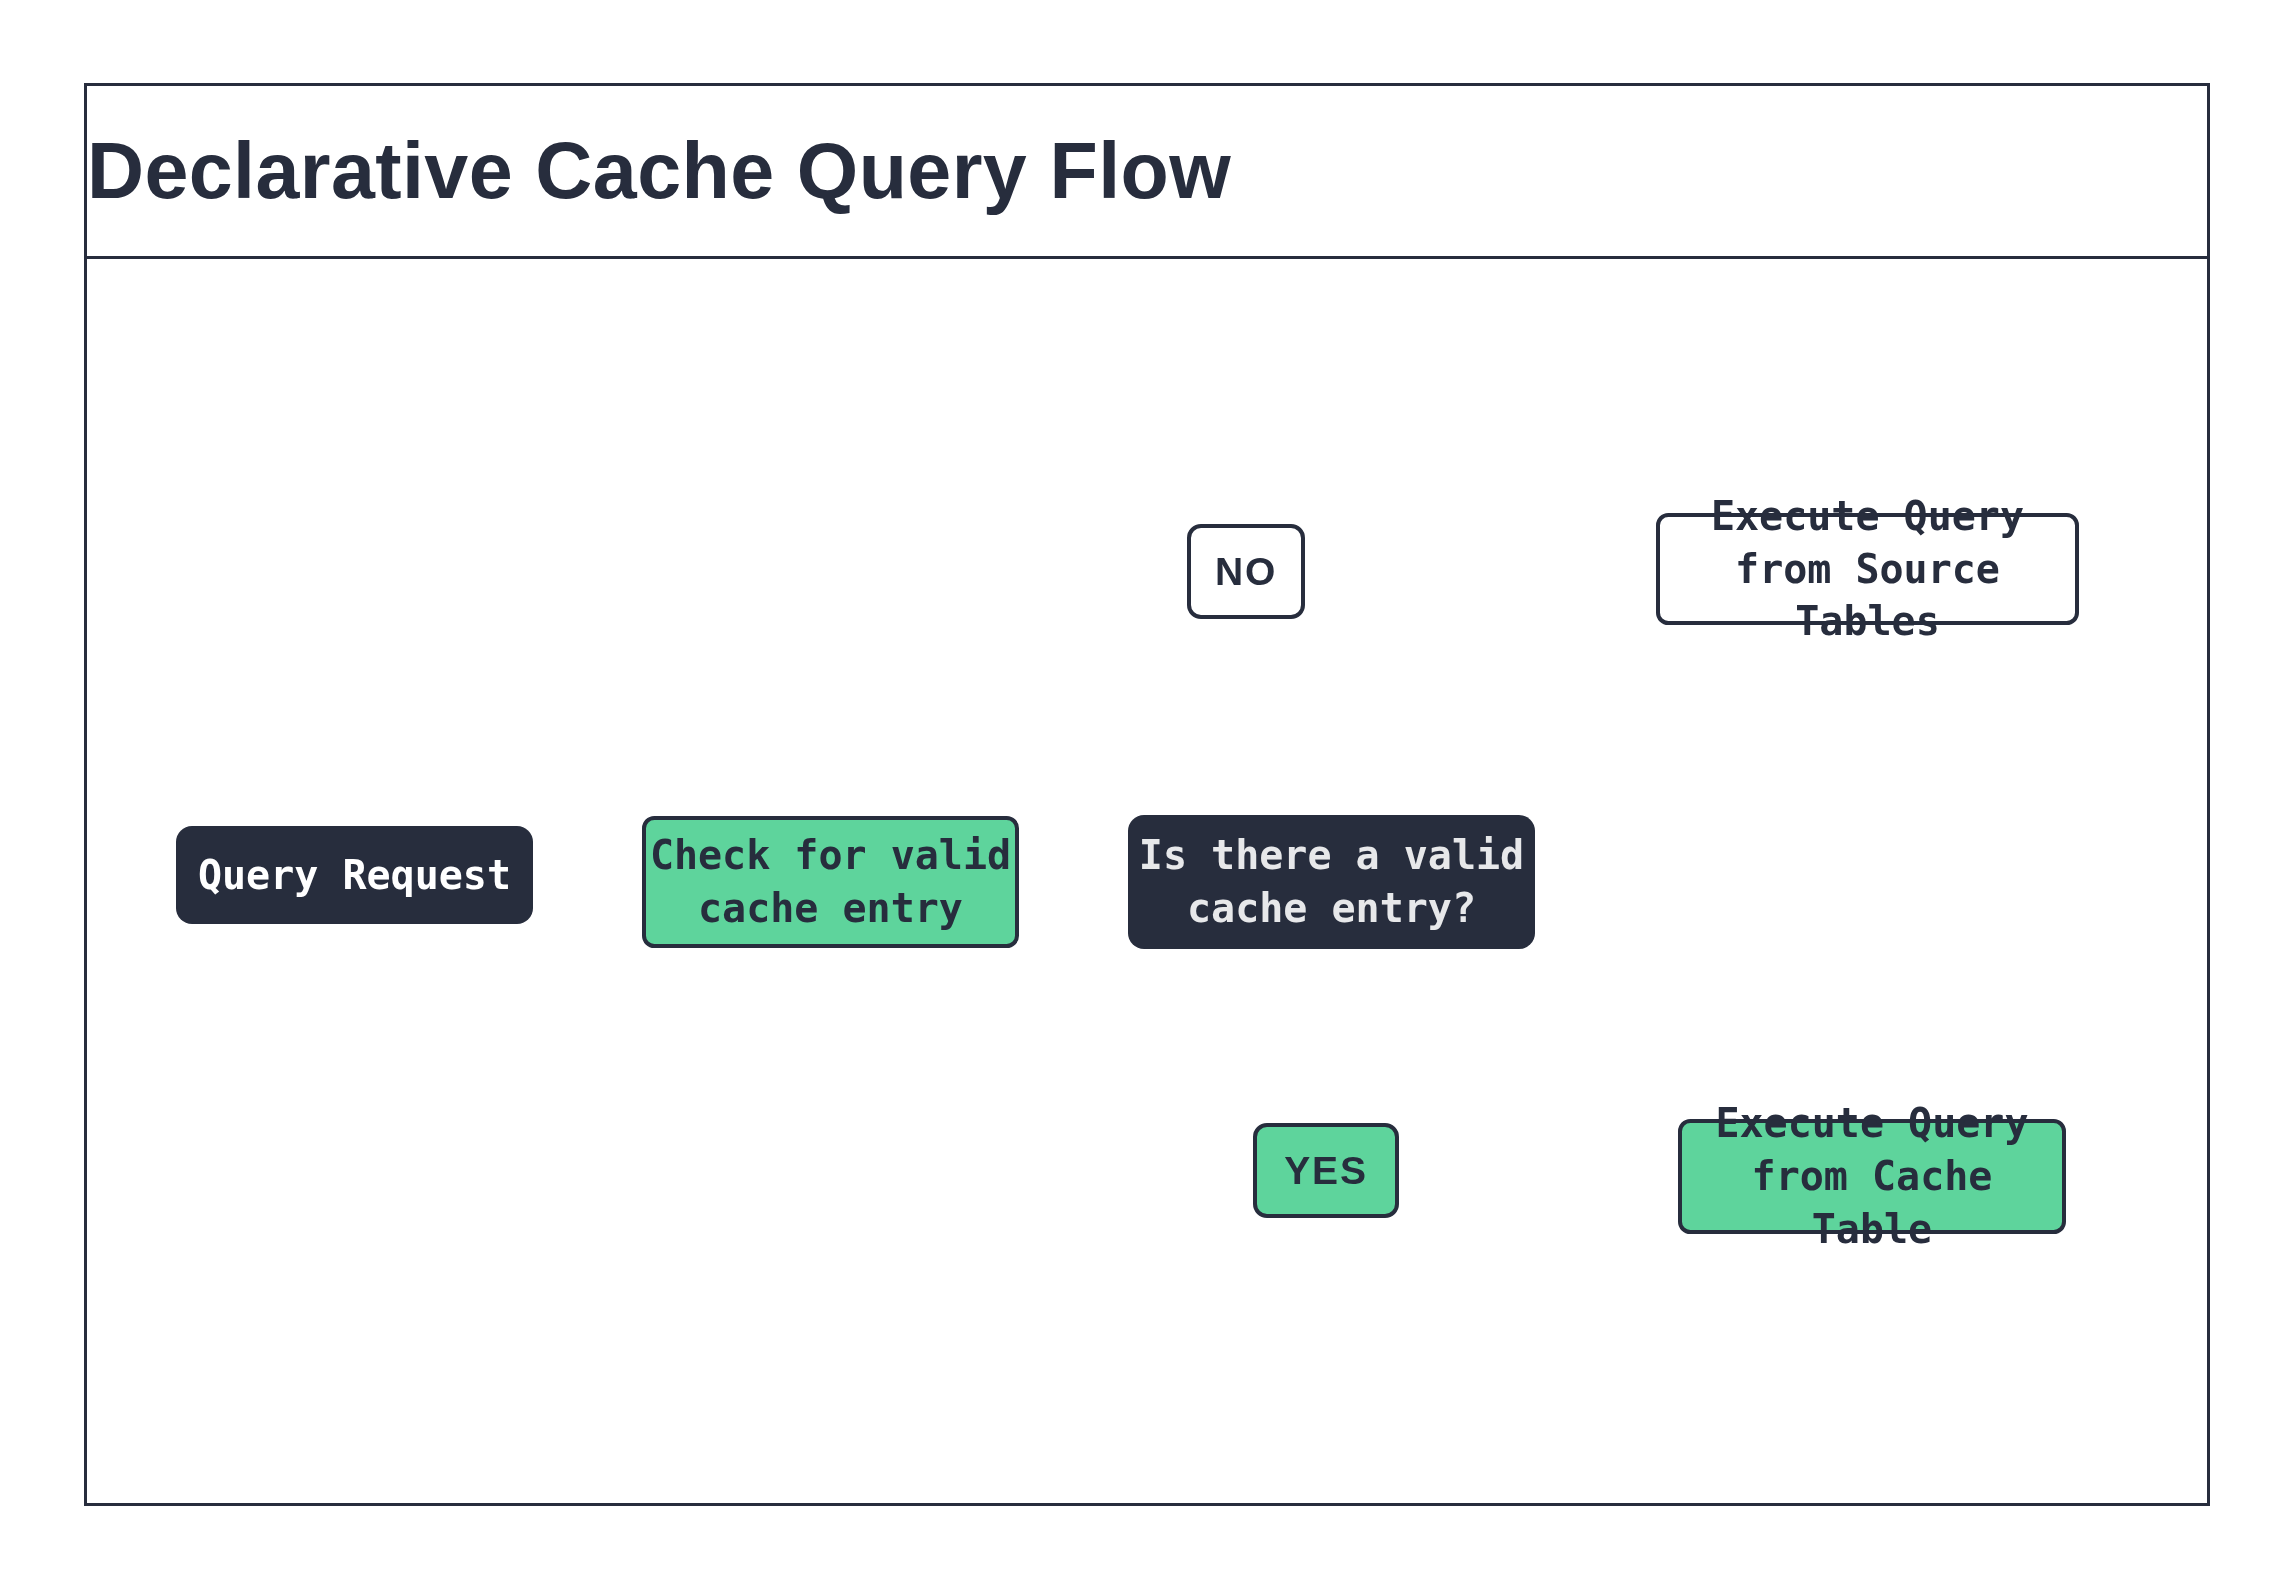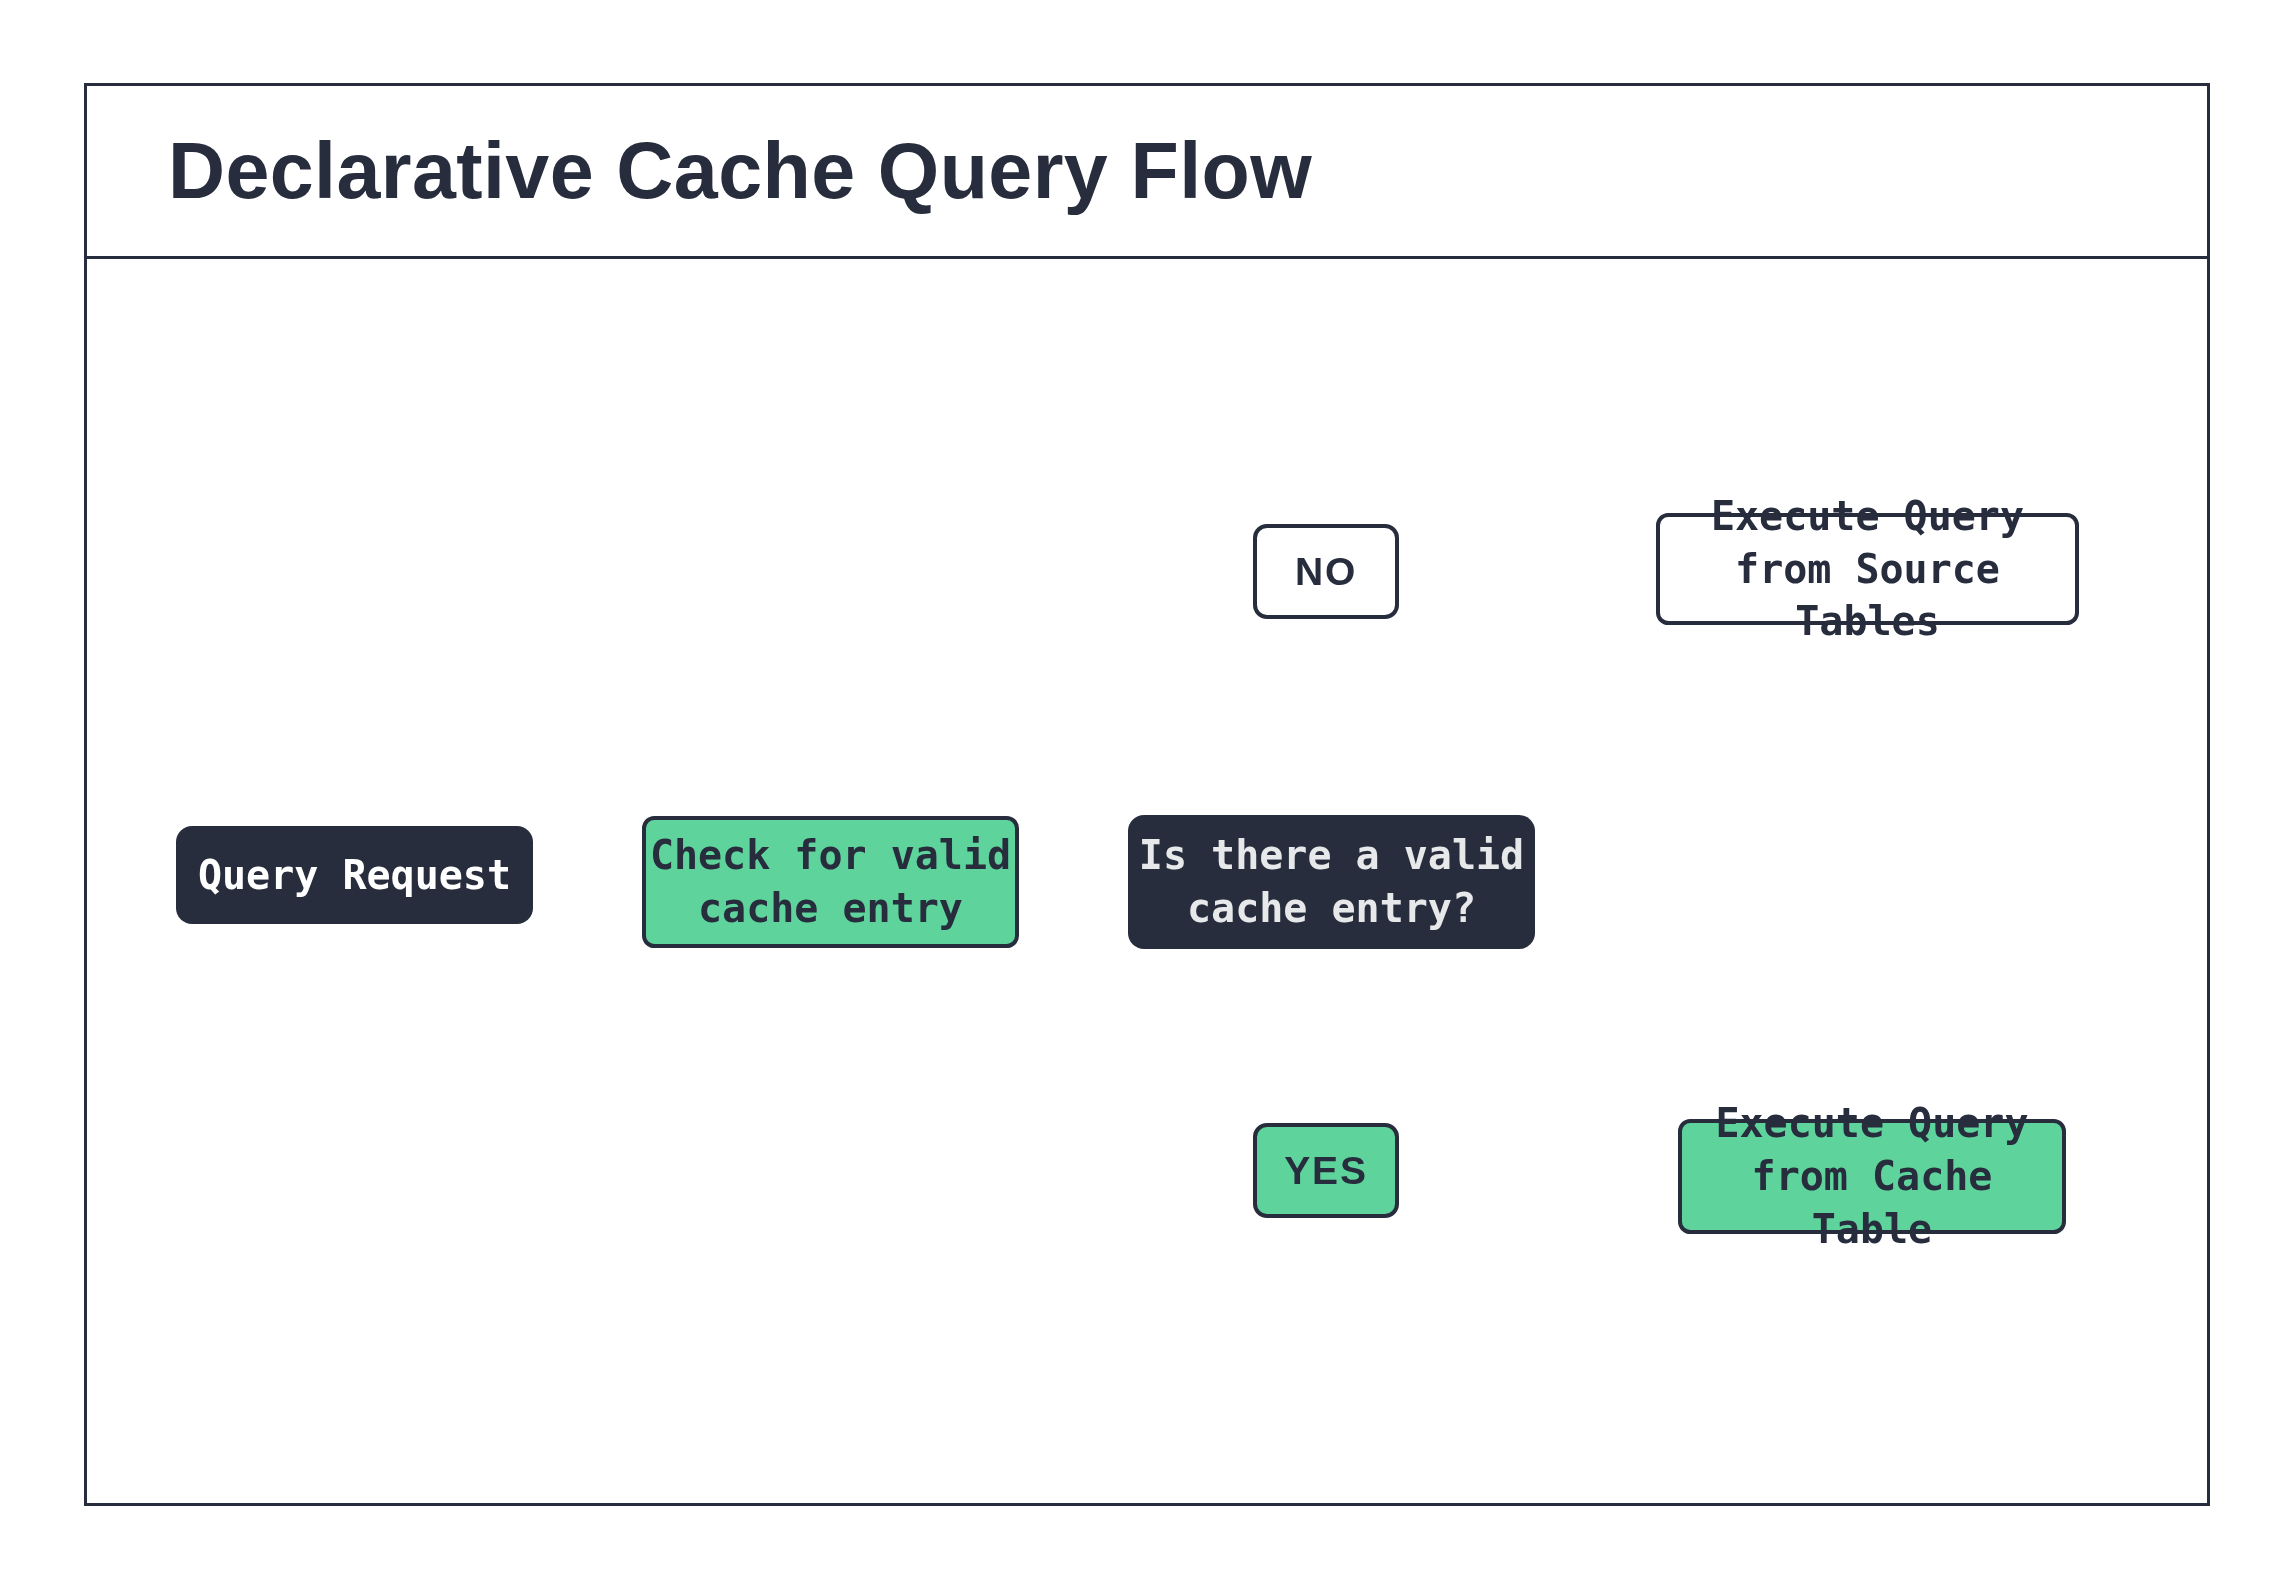--- a/index.html
+++ b/index.html
@@ -27,21 +27,20 @@
     border: 3.5px solid var(--c-navy);
     background: var(--c-white);
   }
   .header {
     position: absolute;
     left: 0; top: 0; right: 0;
     height: 173px;
     border-bottom: 3.5px solid var(--c-navy);
     display: flex;
     align-items: center;
-    padding-left: 81px;
   }
   .page-title {
     font-size: 79px;
     font-weight: 700;
     color: var(--c-navy);
     letter-spacing: 0.4px;
   }
   svg.layer {
     position: absolute;
     left: 0; top: 0;
@@ -126,21 +125,21 @@
   </div>
 
   <div class="node node--green" style="left:642px; top:816px; width:377px; height:132px;">Check for valid
 cache entry</div>
 
   <div class="node node--dark" style="left:176px; top:826px; width:357px; height:98px;">Query Request</div>
 
   <div class="node node--dark node--dim" style="left:1128px; top:815px; width:407px; height:134px;">Is there a valid
 cache entry?</div>
 
-  <div class="node node--white branch" style="left:1253px; top:524px; width:146px; height:95px;">NO</div>
+  <div class="node node--white branch" style="left:1187px; top:524px; width:118px; height:95px;">NO</div>
 
   <div class="node node--green branch" style="left:1253px; top:1123px; width:146px; height:95px;">YES</div>
 
   <div class="node node--white" style="left:1656px; top:513px; width:423px; height:112px;">Execute Query
 from Source Tables</div>
 
   <div class="node node--green" style="left:1678px; top:1119px; width:388px; height:115px;">Execute Query
 from Cache Table</div>
 
 </div>

